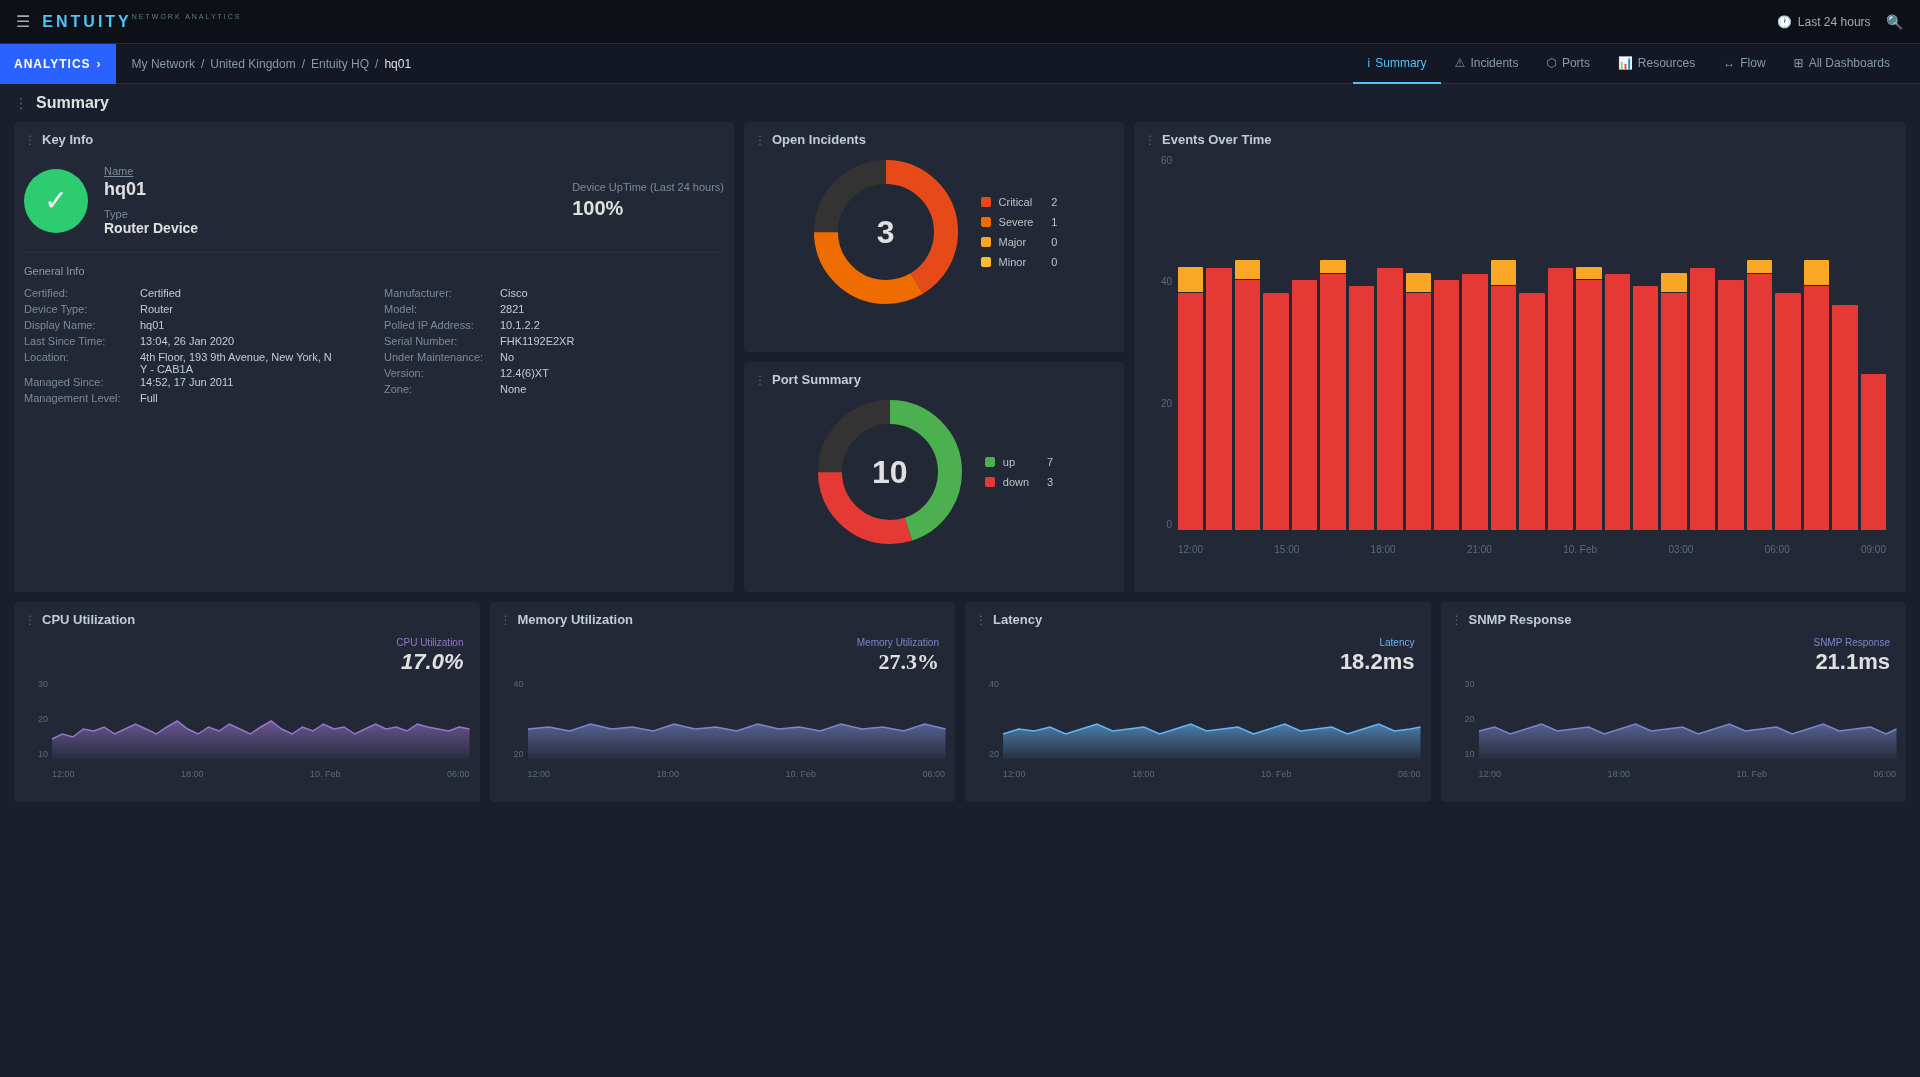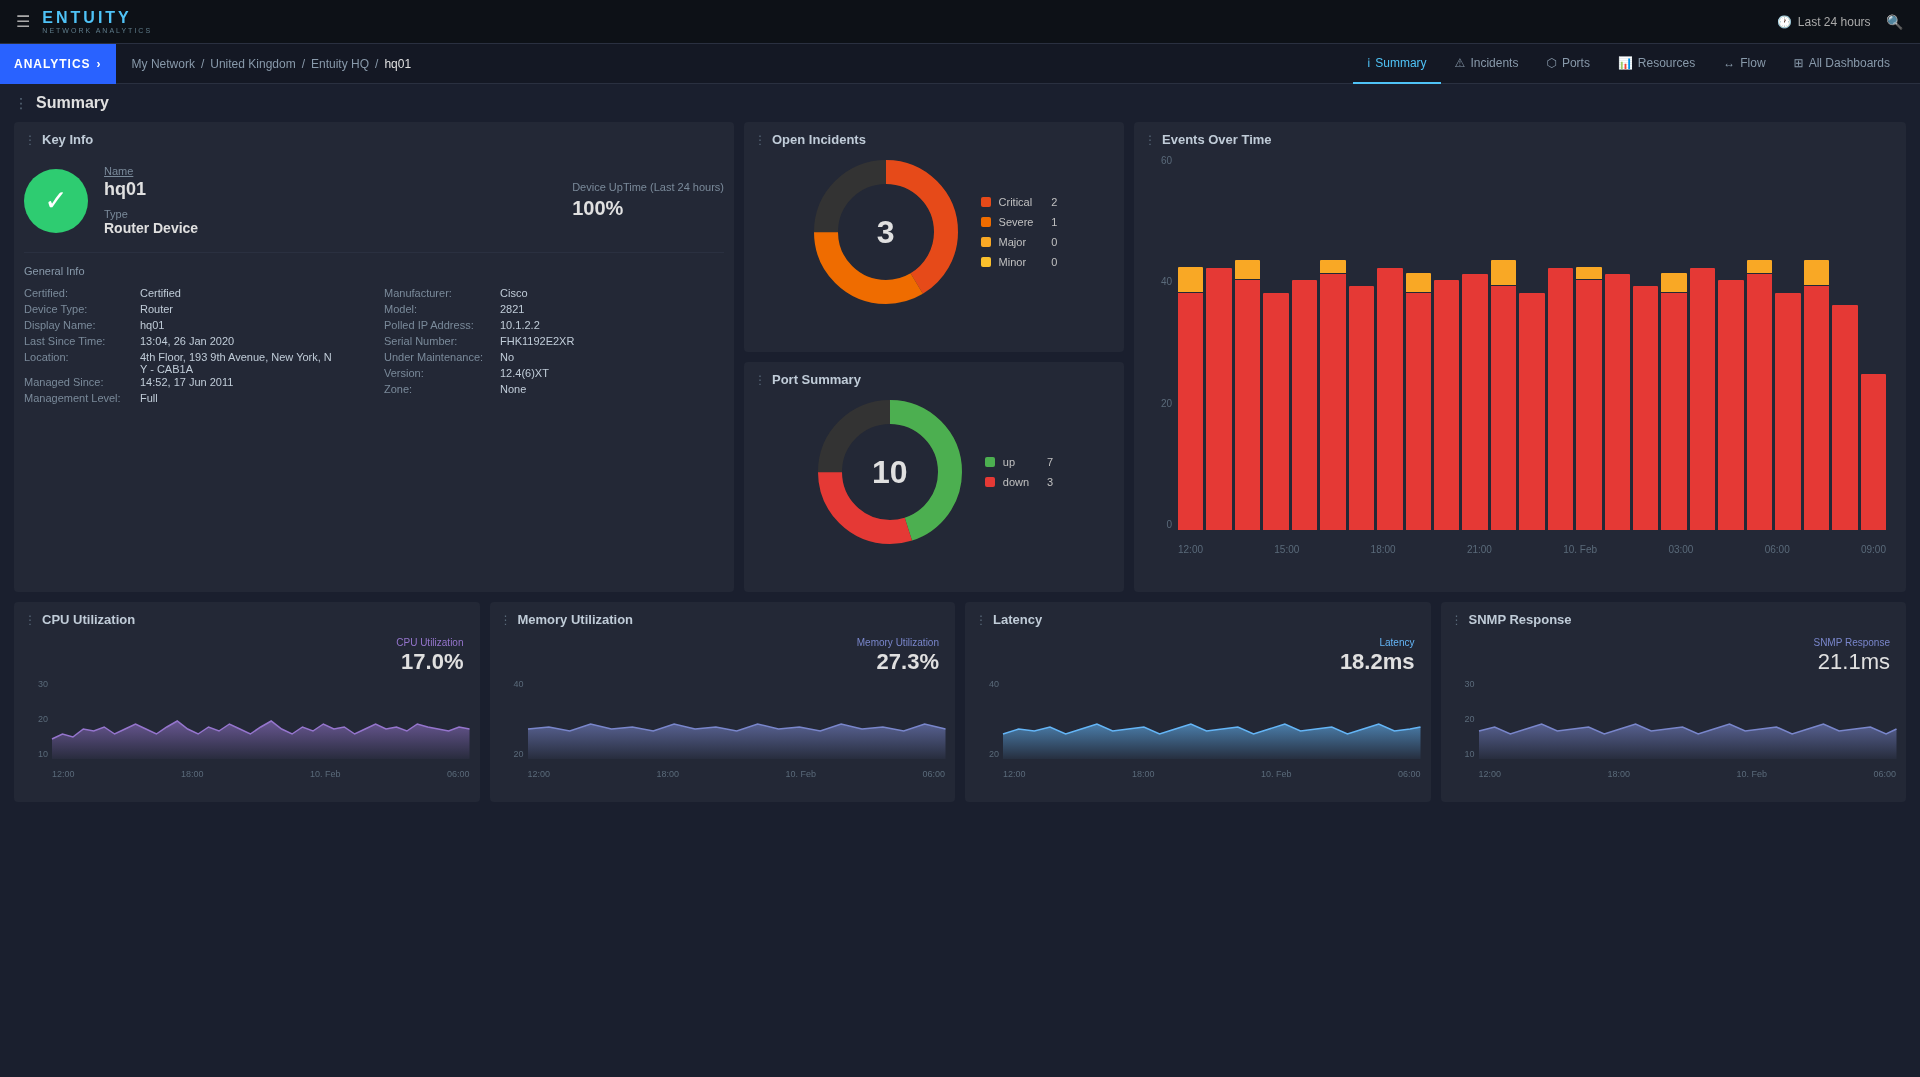--- a/index.html
+++ b/index.html
@@ -18,21 +18,21 @@
       background: #0d1117;
       height: 44px;
       display: flex;
       align-items: center;
       justify-content: space-between;
       padding: 0 16px;
       border-bottom: 1px solid #2a3040;
     }
     .top-nav-left { display: flex; align-items: center; gap: 12px; }
     .hamburger { color: #aaa; font-size: 16px; cursor: pointer; }
-    .logo { display: flex; flex-direction: column; }
+    .logo { display: flex; }
     .logo-main { color: #4fc3f7; font-size: 16px; font-weight: bold; letter-spacing: 3px; }
     .logo-sub { color: #607d8b; font-size: 7px; letter-spacing: 2px; }
     .top-nav-right { display: flex; align-items: center; gap: 16px; color: #aaa; font-size: 12px; }
     .time-badge { display: flex; align-items: center; gap: 6px; }
     .search-icon-top { font-size: 14px; cursor: pointer; }
 
     
     .breadcrumb-nav {
       background: #141824;
       height: 40px;
@@ -464,21 +464,21 @@
   <div style="display: grid; grid-template-columns: repeat(4, 1fr); gap: 10px; height: 200px;">
 
     <div class="panel">
       <div class="panel-header">
         <span class="dots">⋮</span>
         <span class="panel-title">CPU Utilization</span>
       </div>
       <div style="text-align:right; padding-right:6px;">
         <span style="font-size:10px;color:#9575cd;">CPU Utilization</span>
       </div>
-      <div style="font-size:22px;font-weight:bold;color:#e0e0e0;text-align:right;padding-right:6px;">17.0%</div>
+      <div style="font-size:22px;font-weight:bold;color:#e0e0e0;text-align:right;padding-right:6px;font-style:italic;">17.0%</div>
       <div style="position:relative; height:100px; margin-top:4px;">
         <div style="position:absolute;left:0;top:0;bottom:20px;display:flex;flex-direction:column;justify-content:space-between;color:#5a6a7a;font-size:9px;width:24px;text-align:right;">
           <span>30</span>
             <span>20</span>
             <span>10</span>
         </div>
         <svg style="position:absolute;left:28px;right:0;top:0;bottom:20px;width:calc(100% - 28px);height:80px;" viewBox="0 0 400 80" preserveAspectRatio="none">
           <defs>
             <linearGradient id="cpuGrad" x1="0" y1="0" x2="0" y2="1">
               <stop offset="0%" stop-color="#9575cd" stop-opacity="0.6"></stop>
@@ -498,21 +498,21 @@
     </div>
 
     <div class="panel">
       <div class="panel-header">
         <span class="dots">⋮</span>
         <span class="panel-title">Memory Utilization</span>
       </div>
       <div style="text-align:right; padding-right:6px;">
         <span style="font-size:10px;color:#7986cb;">Memory Utilization</span>
       </div>
-      <div style="font-size:22px;font-weight:bold;color:#e0e0e0;text-align:right;padding-right:6px;">27.3%</div>
+      <div style="font-size:22px;font-weight:bold;color:#e0e0e0;text-align:right;padding-right:6px;font-family:Liberation Serif, serif;">27.3%</div>
       <div style="position:relative; height:100px; margin-top:4px;">
         <div style="position:absolute;left:0;top:0;bottom:20px;display:flex;flex-direction:column;justify-content:space-between;color:#5a6a7a;font-size:9px;width:24px;text-align:right;">
           <span>40</span>
             <span>20</span>
         </div>
         <svg style="position:absolute;left:28px;right:0;top:0;bottom:20px;width:calc(100% - 28px);height:80px;" viewBox="0 0 400 80" preserveAspectRatio="none">
           <defs>
             <linearGradient id="memGrad" x1="0" y1="0" x2="0" y2="1">
               <stop offset="0%" stop-color="#7986cb" stop-opacity="0.6"></stop>
               <stop offset="100%" stop-color="#7986cb" stop-opacity="0.05"></stop>
@@ -564,21 +564,21 @@
     </div>
 
     <div class="panel">
       <div class="panel-header">
         <span class="dots">⋮</span>
         <span class="panel-title">SNMP Response</span>
       </div>
       <div style="text-align:right; padding-right:6px;">
         <span style="font-size:10px;color:#7986cb;">SNMP Response</span>
       </div>
-      <div style="font-size:22px;font-weight:normal;color:#e0e0e0;text-align:right;padding-right:6px;">21.1ms</div>
+      <div style="font-size:22px;font-weight:bold;color:#e0e0e0;text-align:right;padding-right:6px;">21.1ms</div>
       <div style="position:relative; height:100px; margin-top:4px;">
         <div style="position:absolute;left:0;top:0;bottom:20px;display:flex;flex-direction:column;justify-content:space-between;color:#5a6a7a;font-size:9px;width:24px;text-align:right;">
           <span>30</span>
             <span>20</span>
             <span>10</span>
         </div>
         <svg style="position:absolute;left:28px;right:0;top:0;bottom:20px;width:calc(100% - 28px);height:80px;" viewBox="0 0 400 80" preserveAspectRatio="none">
           <defs>
             <linearGradient id="snmpGrad" x1="0" y1="0" x2="0" y2="1">
               <stop offset="0%" stop-color="#7986cb" stop-opacity="0.6"></stop>

